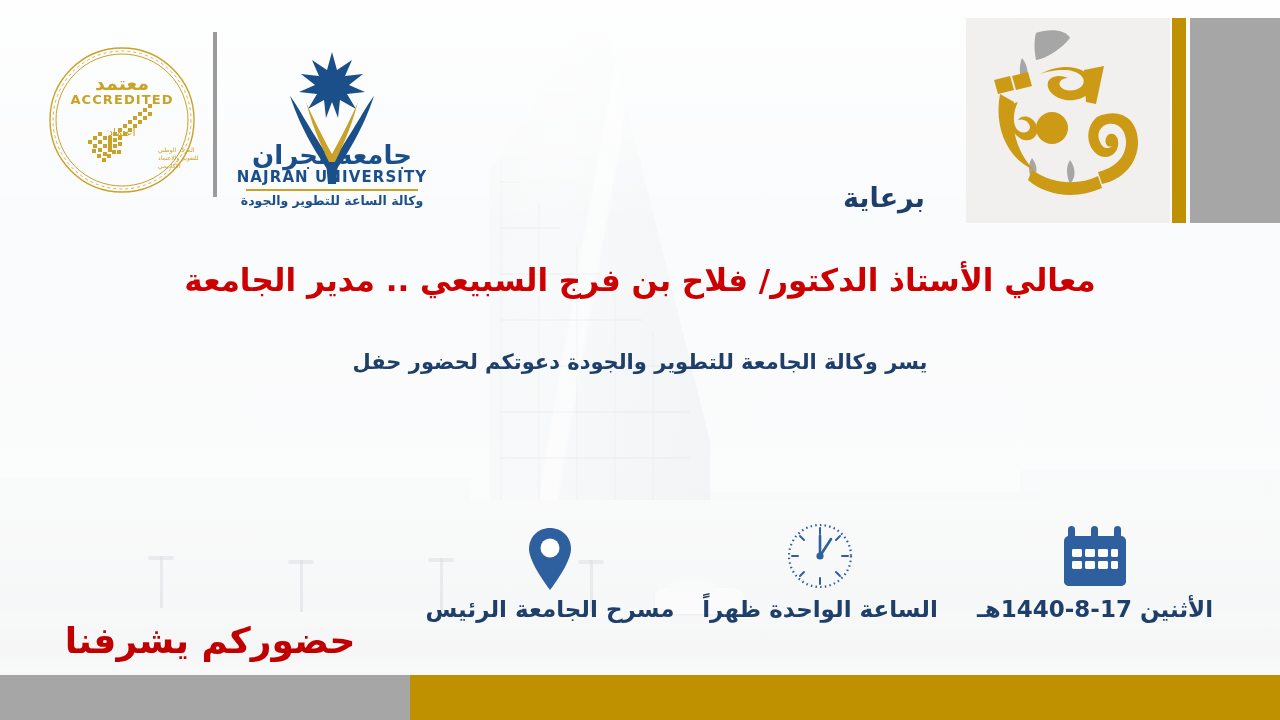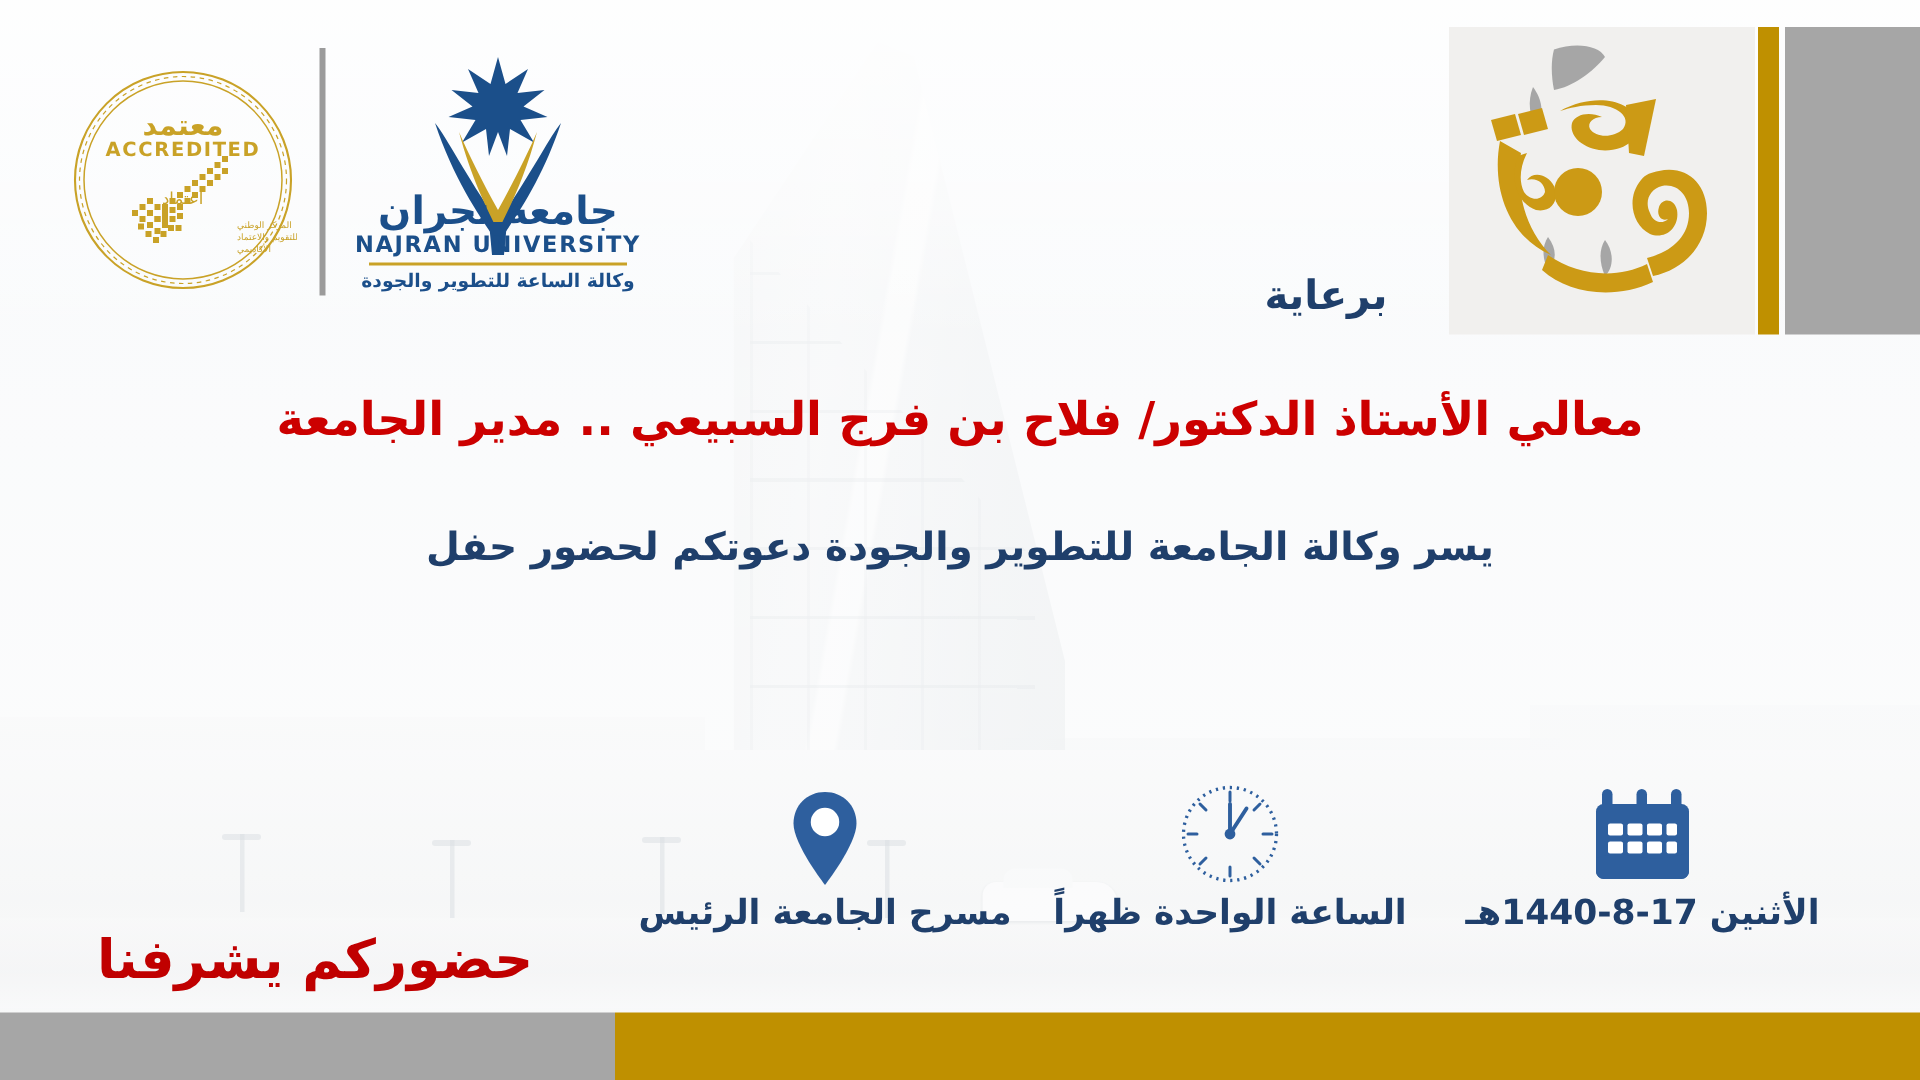--- a/index.html
+++ b/index.html
@@ -98,21 +98,21 @@
   .seal{position:absolute;left:46px;top:44px;width:152px;height:152px;}
   .seal svg{width:152px;height:152px;display:block;}
 
   
   .divider{
     position:absolute;left:213px;top:32px;width:4px;height:165px;
     background:#9b9b9b;
   }
 
   
-  .nu-logo{position:absolute;left:232px;top:30px;width:200px;height:172px;}
+  .nu-logo{position:absolute;left:232px;top:44px;width:200px;height:172px;}
   .nu-logo svg{width:200px;height:172px;display:block;}
 
   
   .daawa{
     position:absolute;left:966px;top:18px;width:204px;height:205px;
     background:#f1f0ee;
   }
   .daawa svg{width:204px;height:205px;display:block;}
   .gold-bar{position:absolute;left:1172px;top:18px;width:14px;height:205px;background:#bf9000;}
   .gray-block{position:absolute;left:1190px;top:18px;width:90px;height:205px;background:#a6a6a6;}
@@ -128,21 +128,21 @@
     padding-right:0;
     text-align:center;
     transform:translateX(244px);
   }
   .l-name{
     left:0;top:262px;width:1280px;
     font-size:31px;color:#cc0000;letter-spacing:0px;
   }
   .l-invite{
     left:0;top:350px;width:1280px;
-    font-size:26px;color:#1f3f6b;
+    font-size:21px;color:#1f3f6b;
   }
 
   
   .banner{
     position:absolute;left:212px;top:428px;width:612px;height:62px;
     background:#bf9000;border-radius:14px;
     display:flex;align-items:center;justify-content:center;
     box-shadow:0 1px 3px rgba(0,0,0,.12);
   }
   .banner span{

